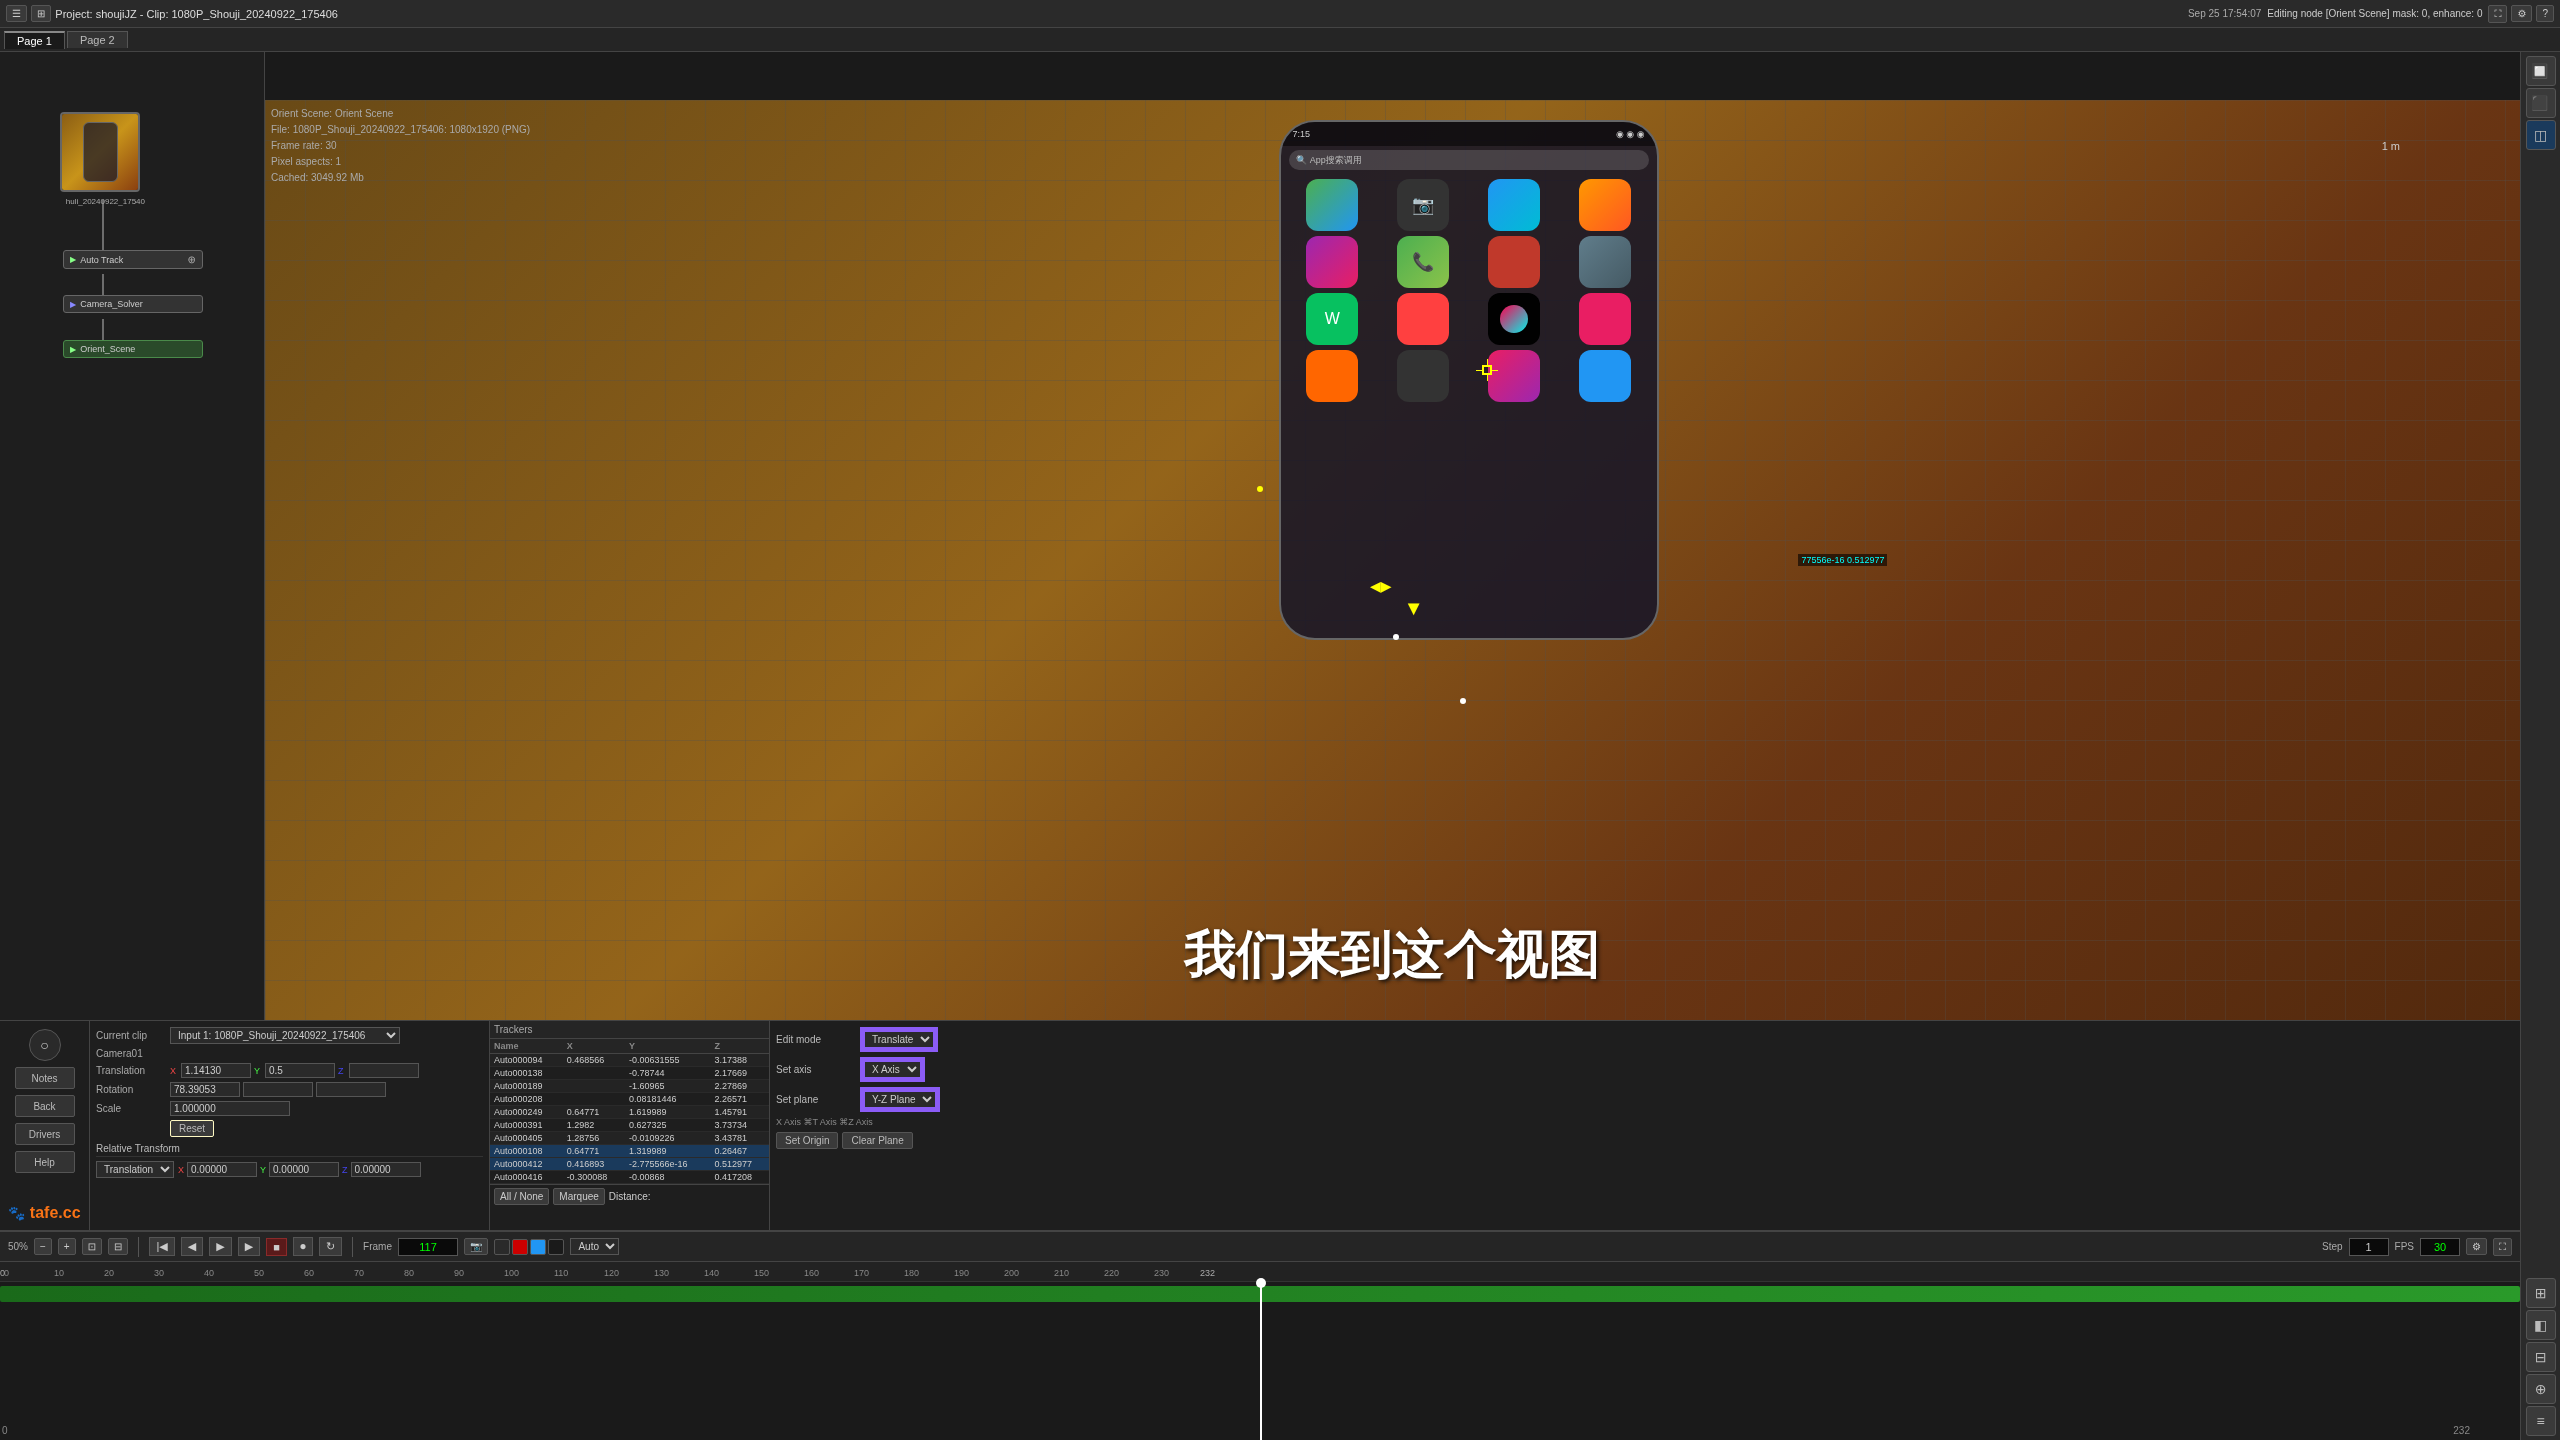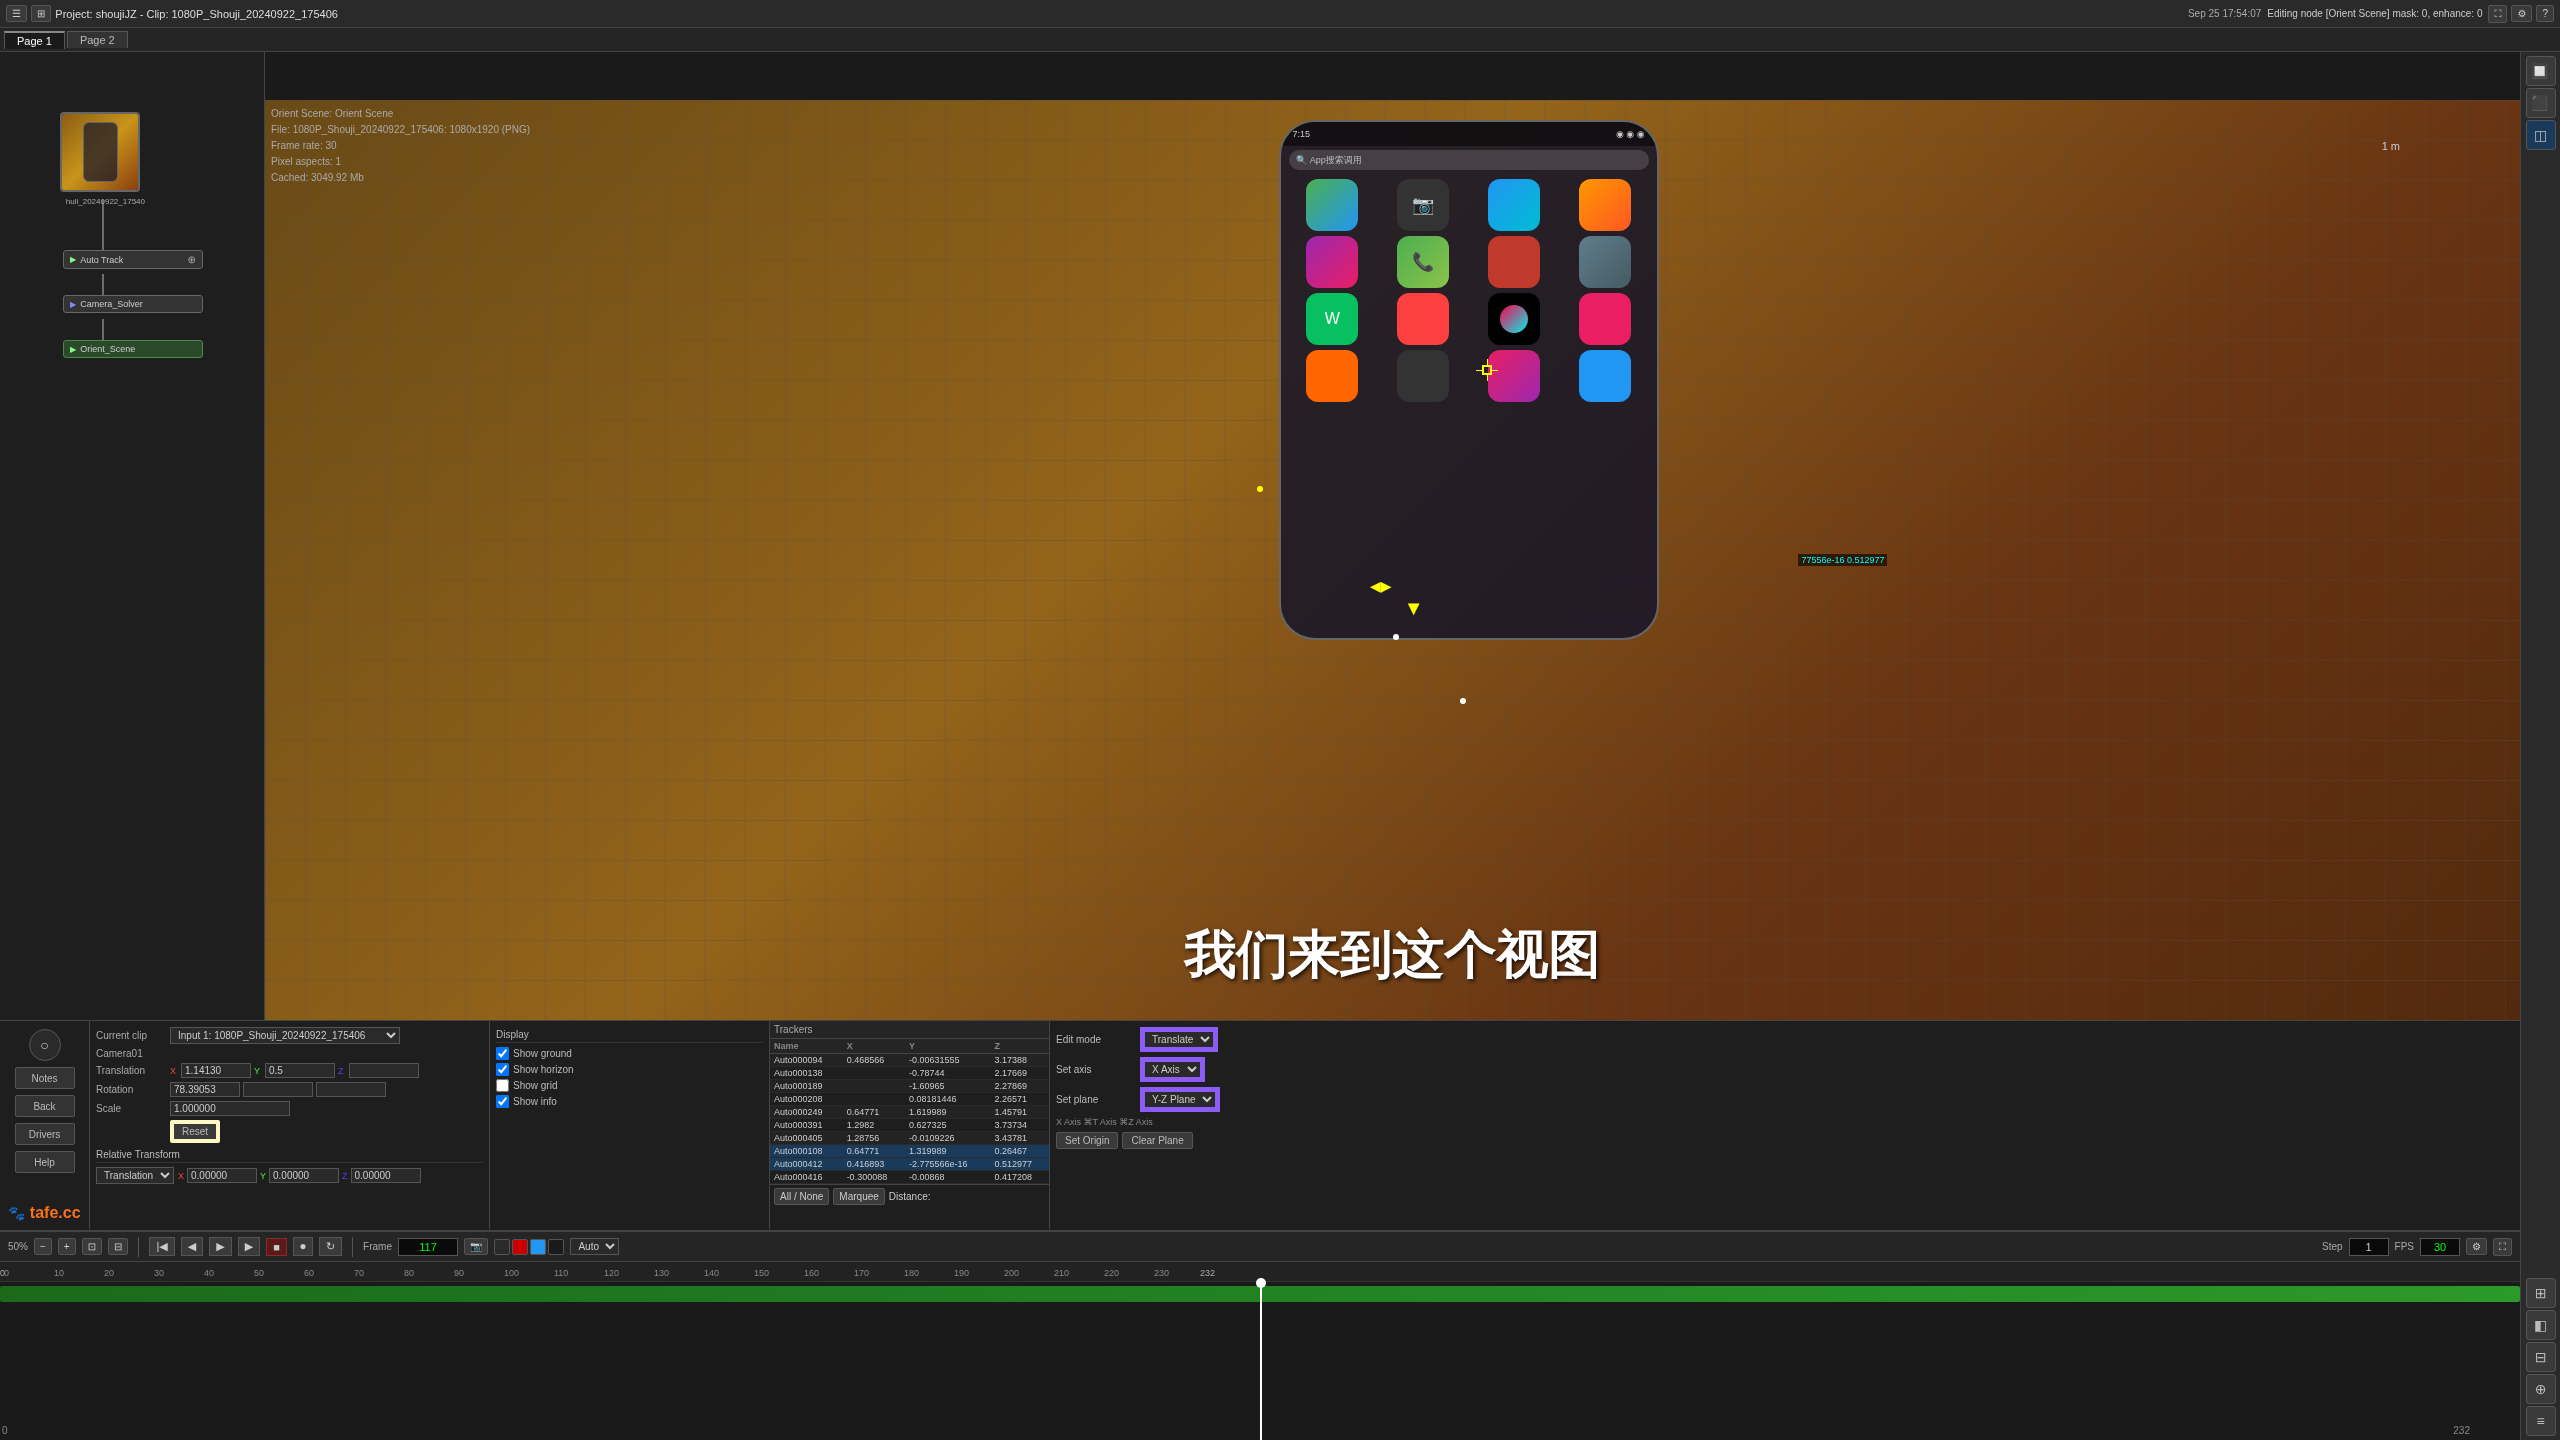--- a/index.html
+++ b/index.html
@@ -384,21 +384,21 @@
     }
     .section-header {
       color: #bbb;
       font-size: 10px;
       padding: 2px 0;
       border-bottom: 1px solid #333;
       margin-bottom: 4px;
     }
     .reset-btn {
       background: #3a3a3a;
-      border: 4px solid #fef9c3;
+      border: 1px solid #fef9c3;
       color: #bbb;
       font-size: 10px;
       padding: 2px 8px;
       cursor: pointer;
       border-radius: 2px;
     }
     .xyz-row {
       display: flex;
       gap: 3px;
       align-items: center;
@@ -912,39 +912,20 @@
           <input class="xyz-input" type="text" value="0.00000" style="">
           <span style="color:#4e4;font-size:9px;">Y</span>
           <input class="xyz-input" type="text" value="0.00000" style="">
           <span style="color:#44e;font-size:9px;">Z</span>
           <input class="xyz-input" type="text" value="0.00000" style="">
         </div>
       </div>
     </div>
   </div>
 
-  <div class="display-panel">
-    <div class="section-header">Display</div>
-    <div class="checkbox-row">
-      <input type="checkbox" checked="" style="">
-      <span>Show ground</span>
-    </div>
-    <div class="checkbox-row">
-      <input type="checkbox" checked="" style="">
-      <span>Show horizon</span>
-    </div>
-    <div class="checkbox-row">
-      <input type="checkbox" style="">
-      <span>Show grid</span>
-    </div>
-    <div class="checkbox-row">
-      <input type="checkbox" checked="" style="">
-      <span>Show info</span>
-    </div>
-  </div>
 
   <div class="trackers-panel">
     <div class="tracker-header">
       <span>Trackers</span>
     </div>
     <div style="overflow:auto;max-height:150px;">
       <table class="tracker-table">
         <thead>
           <tr>
             <th>Name</th>

